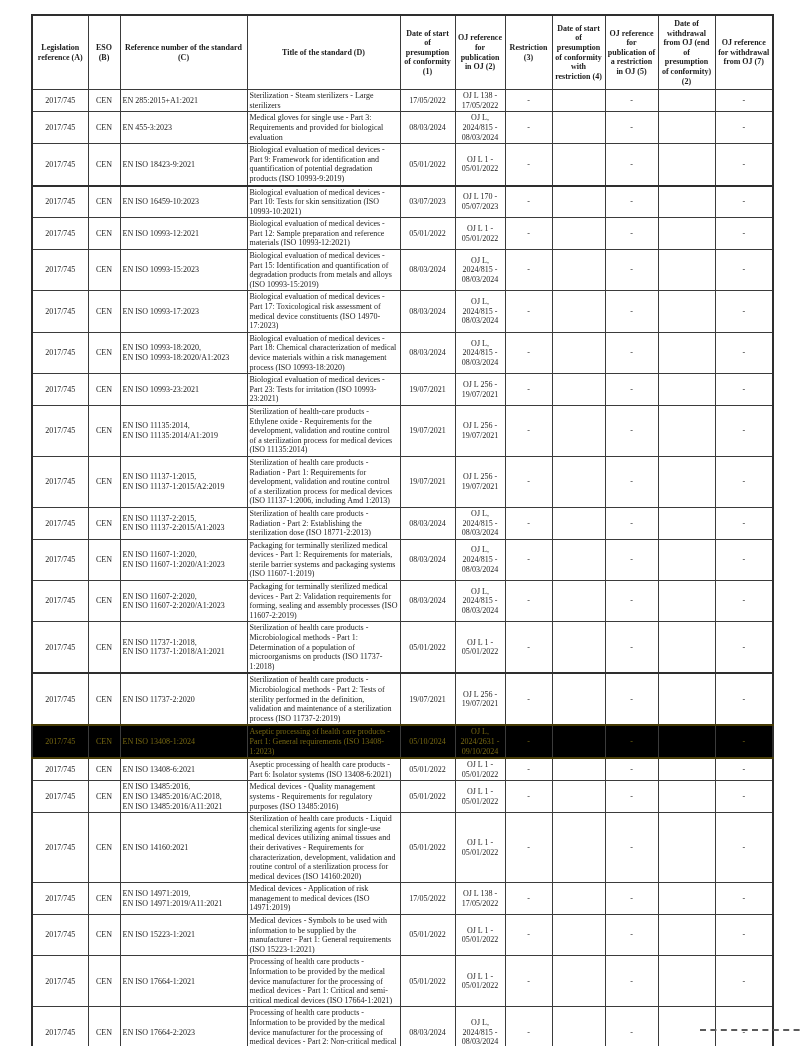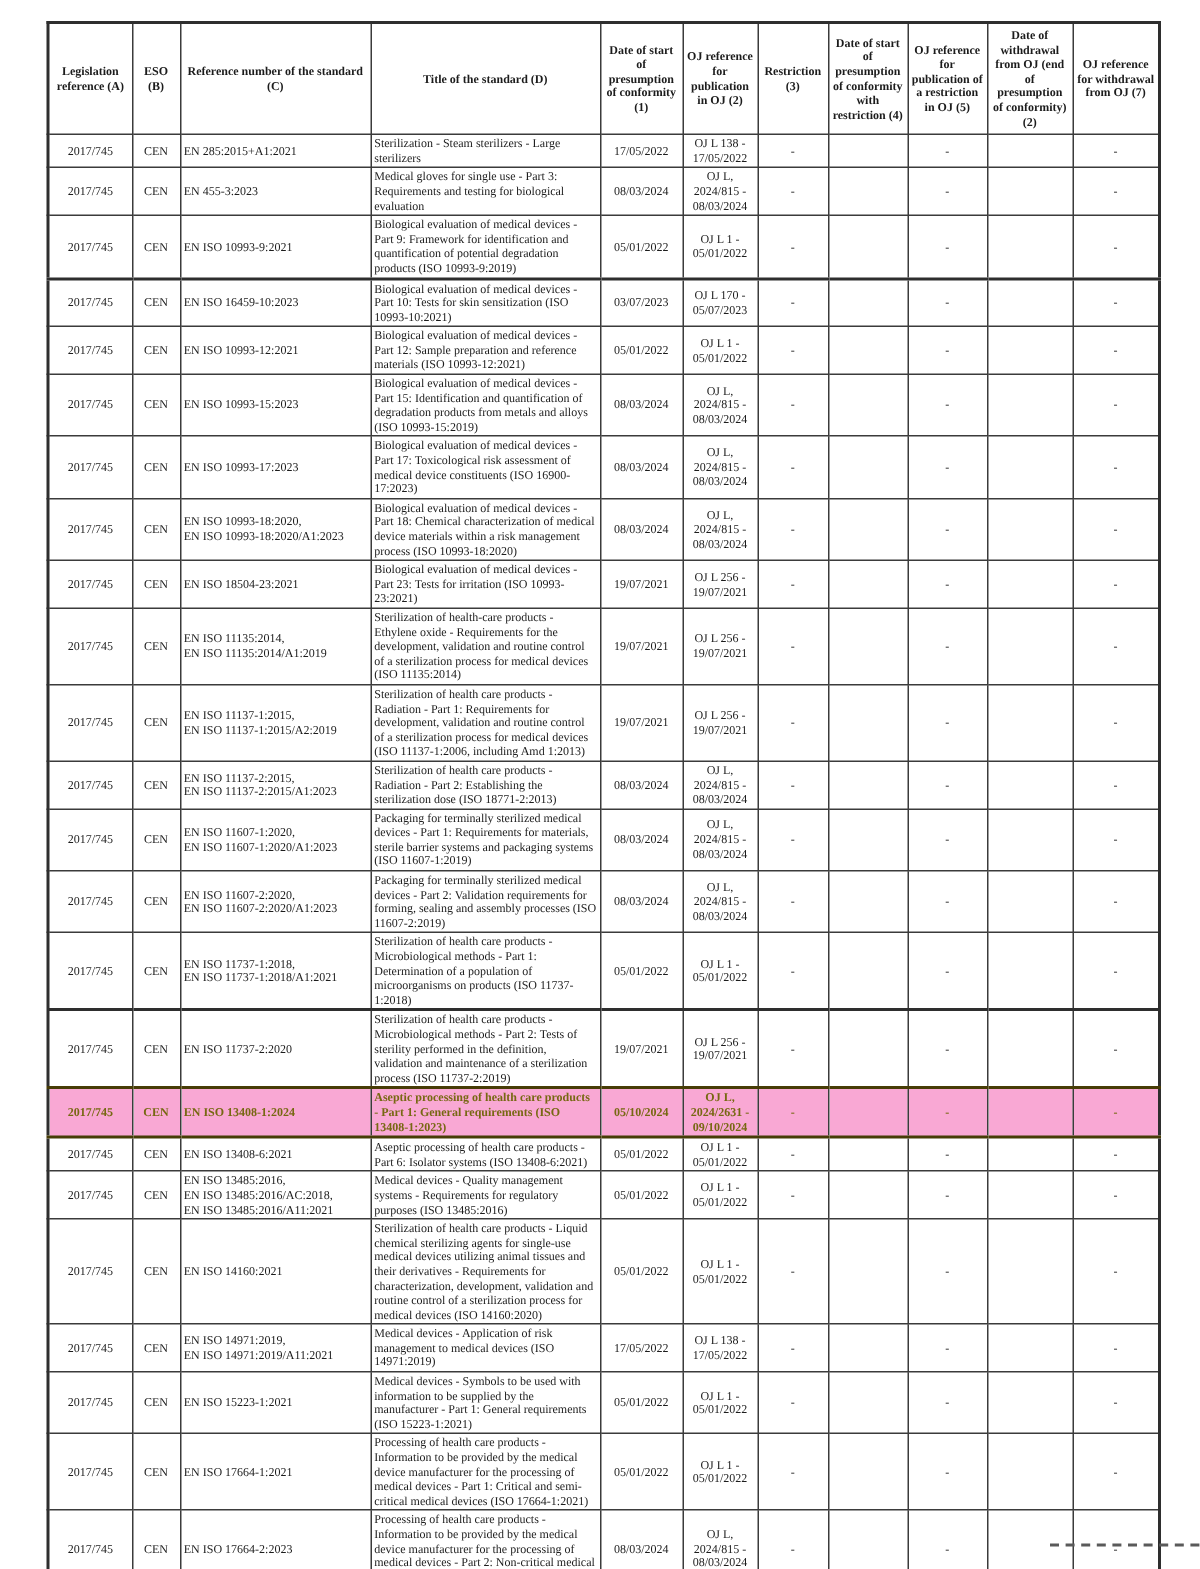--- a/index.html
+++ b/index.html
@@ -23,21 +23,21 @@
     word-wrap:break-word;
   }
   .doc-table{border:2px solid #2e2e2e;}
   .doc-table th{
     font-weight:bold;text-align:center;
     padding:3px 2px;height:64px;
   }
   td.c-center{text-align:center;}
   td.c-left{text-align:left;}
   td.pre{white-space:pre-line;}
-  tr.hl-yellow td{background:#f9a8d4;color:#776812;border-top:2px solid #473c06;border-bottom:2px solid #473c06;font-weight:bold;}
+  tr.hl-yellow td{background:#000000;color:#776812;border-top:2px solid #473c06;border-bottom:2px solid #473c06;}
   tr.thick-top td{border-top:2px solid #2e2e2e;}
   .dash-mark{
     position:absolute;top:1029px;left:700px;width:110px;height:0;
     border-top:2px dashed #5a5a5a;
   }
 </style>
 </head>
 <body>
 
 <table class="doc-table">
@@ -80,33 +80,33 @@
     <td class="c-center">-</td>
     <td class="c-center"></td>
     <td class="c-center">-</td>
     <td class="c-center"></td>
     <td class="c-center">-</td>
   </tr>
       <tr>
     <td class="c-center">2017/745</td>
     <td class="c-center">CEN</td>
     <td class="c-left pre">EN 455-3:2023</td>
-    <td class="c-left">Medical gloves for single use - Part 3: Requirements and testing for biological evaluation</td>
-    <td class="c-center">08/03/2024</td>
-    <td class="c-center">OJ L, 2024/815 - 08/03/2024</td>
-    <td class="c-center">-</td>
-    <td class="c-center"></td>
-    <td class="c-center">-</td>
-    <td class="c-center"></td>
-    <td class="c-center">-</td>
-  </tr>
-      <tr>
-    <td class="c-center">2017/745</td>
-    <td class="c-center">CEN</td>
-    <td class="c-left pre">EN ISO 10993-9:2021</td>
+    <td class="c-left">Medical gloves for single use - Part 3: Requirements and provided for biological evaluation</td>
+    <td class="c-center">08/03/2024</td>
+    <td class="c-center">OJ L, 2024/815 - 08/03/2024</td>
+    <td class="c-center">-</td>
+    <td class="c-center"></td>
+    <td class="c-center">-</td>
+    <td class="c-center"></td>
+    <td class="c-center">-</td>
+  </tr>
+      <tr>
+    <td class="c-center">2017/745</td>
+    <td class="c-center">CEN</td>
+    <td class="c-left pre">EN ISO 18423-9:2021</td>
     <td class="c-left">Biological evaluation of medical devices - Part 9: Framework for identification and quantification of potential degradation products (ISO 10993-9:2019)</td>
     <td class="c-center">05/01/2022</td>
     <td class="c-center">OJ L 1 - 05/01/2022</td>
     <td class="c-center">-</td>
     <td class="c-center"></td>
     <td class="c-center">-</td>
     <td class="c-center"></td>
     <td class="c-center">-</td>
   </tr>
       <tr class="thick-top">
@@ -145,21 +145,21 @@
     <td class="c-center">-</td>
     <td class="c-center"></td>
     <td class="c-center">-</td>
     <td class="c-center"></td>
     <td class="c-center">-</td>
   </tr>
       <tr>
     <td class="c-center">2017/745</td>
     <td class="c-center">CEN</td>
     <td class="c-left pre">EN ISO 10993-17:2023</td>
-    <td class="c-left">Biological evaluation of medical devices - Part 17: Toxicological risk assessment of medical device constituents (ISO 16900-17:2023)</td>
+    <td class="c-left">Biological evaluation of medical devices - Part 17: Toxicological risk assessment of medical device constituents (ISO 14970-17:2023)</td>
     <td class="c-center">08/03/2024</td>
     <td class="c-center">OJ L, 2024/815 - 08/03/2024</td>
     <td class="c-center">-</td>
     <td class="c-center"></td>
     <td class="c-center">-</td>
     <td class="c-center"></td>
     <td class="c-center">-</td>
   </tr>
       <tr>
     <td class="c-center">2017/745</td>
@@ -171,21 +171,21 @@
     <td class="c-center">OJ L, 2024/815 - 08/03/2024</td>
     <td class="c-center">-</td>
     <td class="c-center"></td>
     <td class="c-center">-</td>
     <td class="c-center"></td>
     <td class="c-center">-</td>
   </tr>
       <tr>
     <td class="c-center">2017/745</td>
     <td class="c-center">CEN</td>
-    <td class="c-left pre">EN ISO 18504-23:2021</td>
+    <td class="c-left pre">EN ISO 10993-23:2021</td>
     <td class="c-left">Biological evaluation of medical devices - Part 23: Tests for irritation (ISO 10993-23:2021)</td>
     <td class="c-center">19/07/2021</td>
     <td class="c-center">OJ L 256 - 19/07/2021</td>
     <td class="c-center">-</td>
     <td class="c-center"></td>
     <td class="c-center">-</td>
     <td class="c-center"></td>
     <td class="c-center">-</td>
   </tr>
       <tr>

